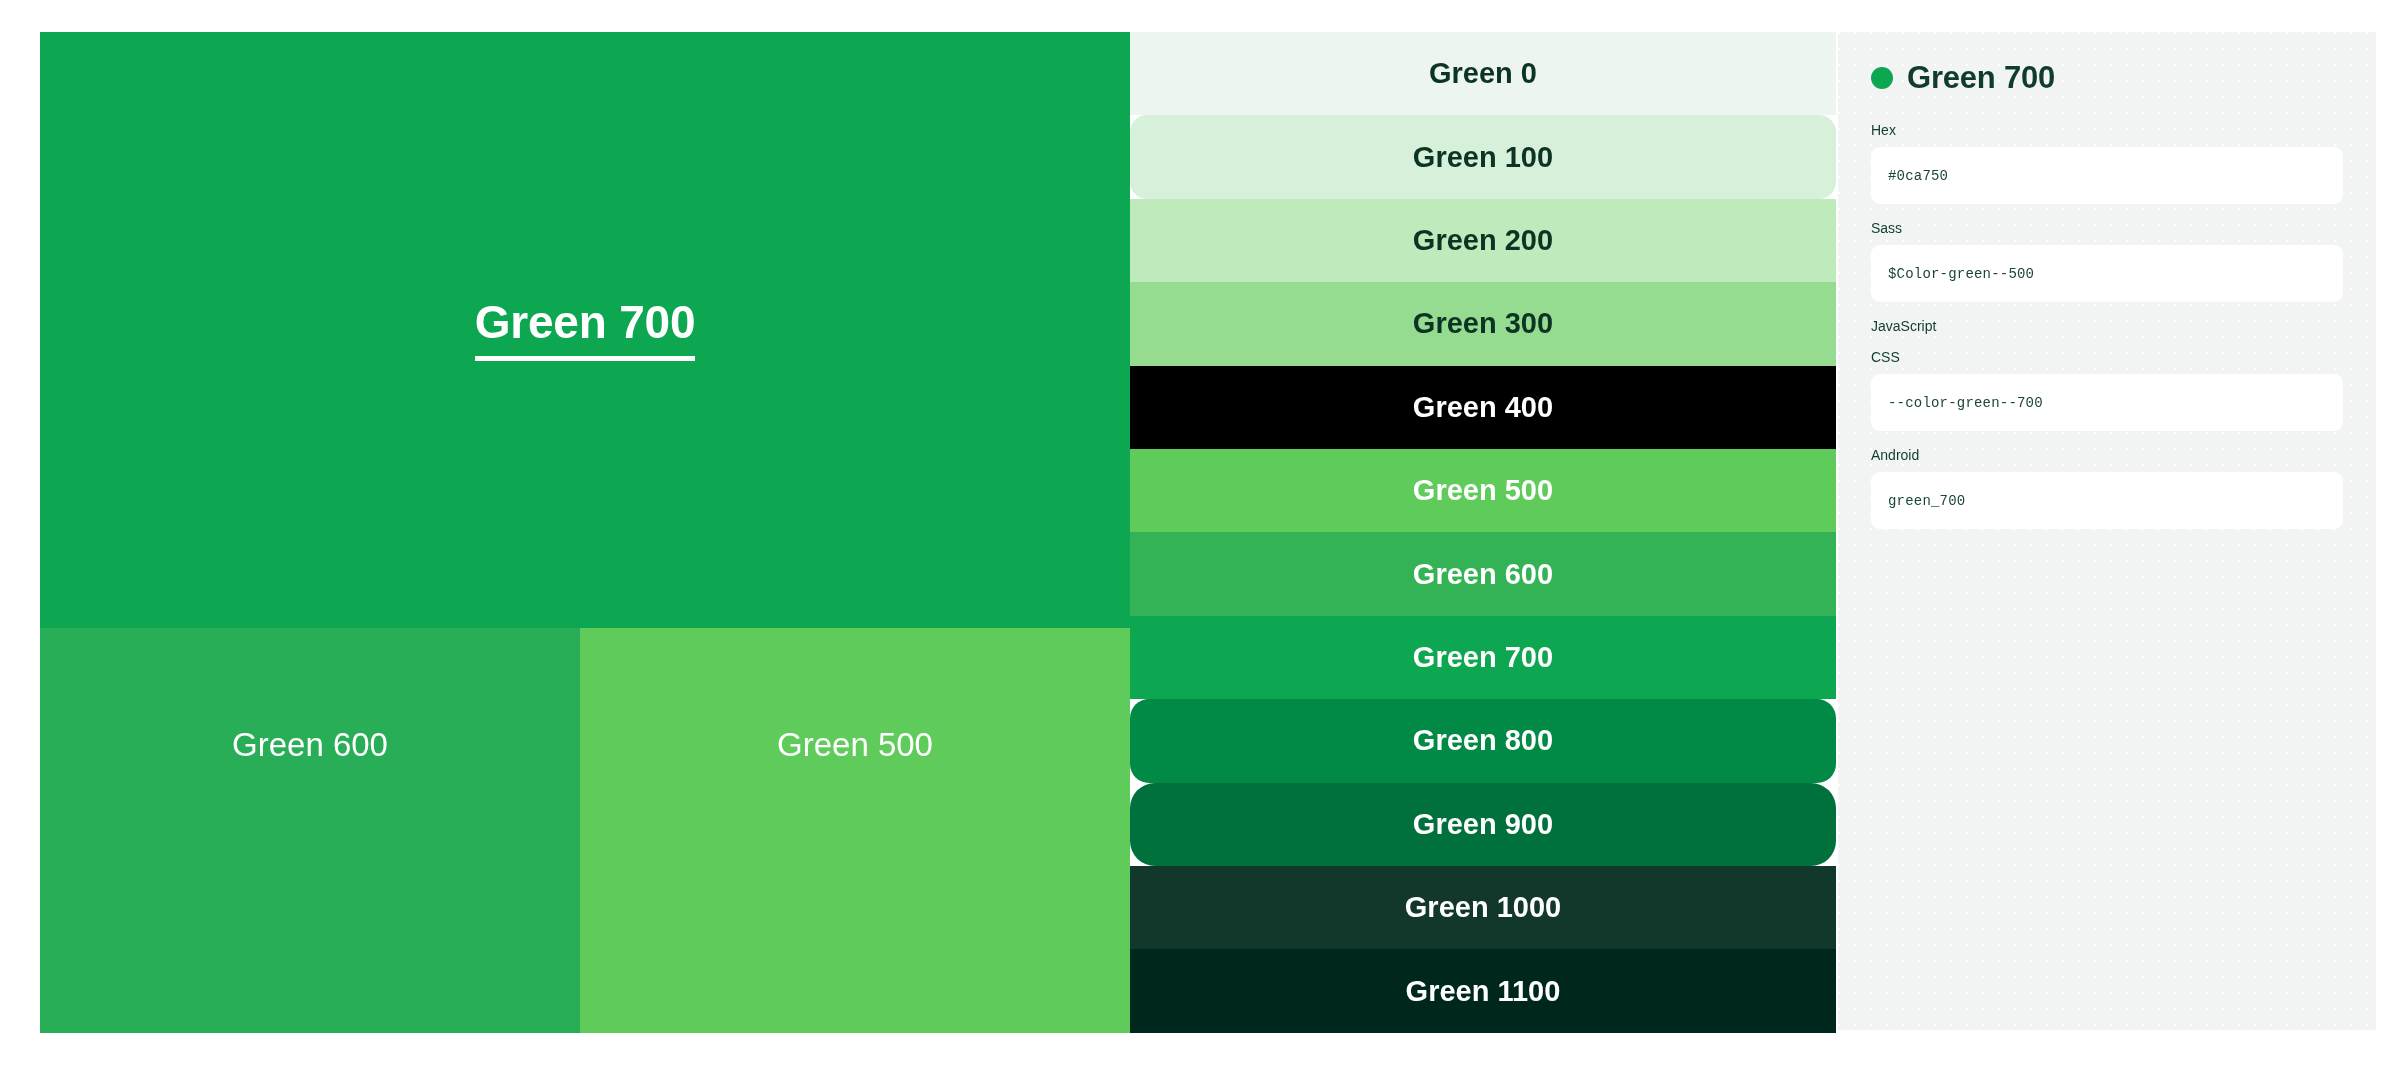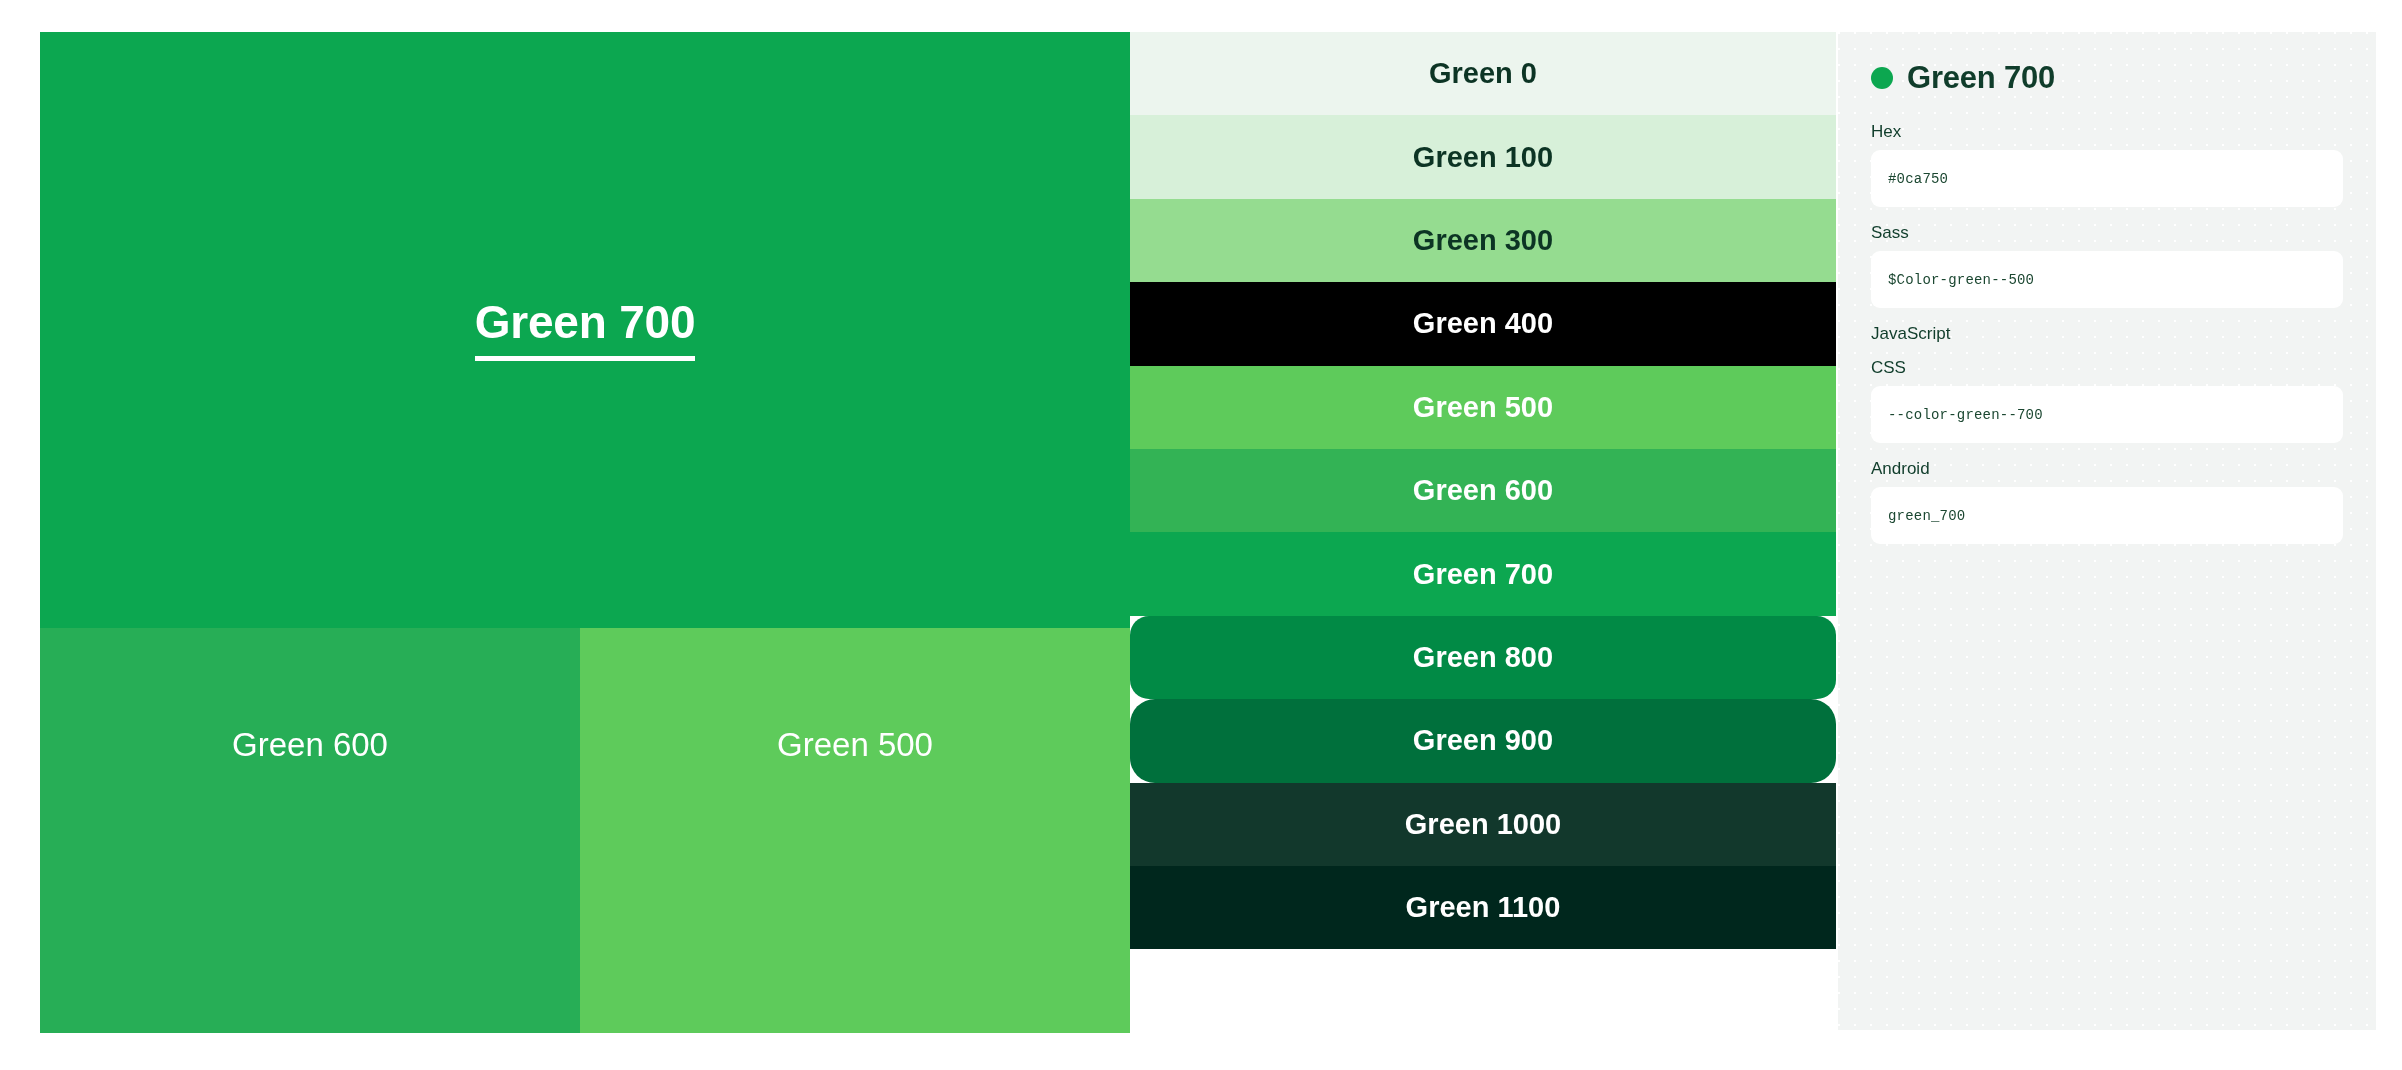--- a/index.html
+++ b/index.html
@@ -144,21 +144,21 @@
     font-weight: bold;
     line-height: 1;
     letter-spacing: -0.2px;
   }
 
   .field-group {
     margin-bottom: 17px;
   }
   .field-label {
     color: #103d2b;
-    font-size: 17px;
+    font-size: 14px;
     line-height: 1;
     margin-bottom: 10px;
     display: block;
   }
   .field-value {
     background: #ffffff;
     border-radius: 9px;
     height: 57px;
     display: flex;
     align-items: center;
@@ -191,22 +191,25 @@
         <span class="hero-sub-label" style="color: rgb(255, 255, 255);">Green 500</span>
       </div>
     </div>
 
   </div>
 
   <div id="ramp-column">
       <div class="ramp-row ramp-dots" style="height: 83.4167px; background: rgb(236, 245, 238);">
         <span class="ramp-row-label" style="color: rgb(12, 52, 36);">Green 0</span>
       </div>
-      <div class="ramp-row" style="height: 83.4167px; background: rgb(215, 240, 217);">
+      <div class="ramp-row" style="height: 83.4167px; background: rgb(215, 240, 217); border-radius: 17px;">
         <span class="ramp-row-label" style="color: rgb(12, 52, 36);">Green 100</span>
+      </div>
+      <div class="ramp-row" style="height: 83.4167px; background: rgb(191, 234, 187);">
+        <span class="ramp-row-label" style="color: rgb(12, 52, 36);">Green 200</span>
       </div>
       <div class="ramp-row" style="height: 83.4167px; background: rgb(149, 220, 144);">
         <span class="ramp-row-label" style="color: rgb(12, 52, 36);">Green 300</span>
       </div>
       <div class="ramp-row" style="height: 83.4167px; background: #000000;">
         <span class="ramp-row-label" style="color: rgb(255, 255, 255);">Green 400</span>
       </div>
       <div class="ramp-row" style="height: 83.4167px; background: rgb(94, 203, 91);">
         <span class="ramp-row-label" style="color: rgb(255, 255, 255);">Green 500</span>
       </div>

